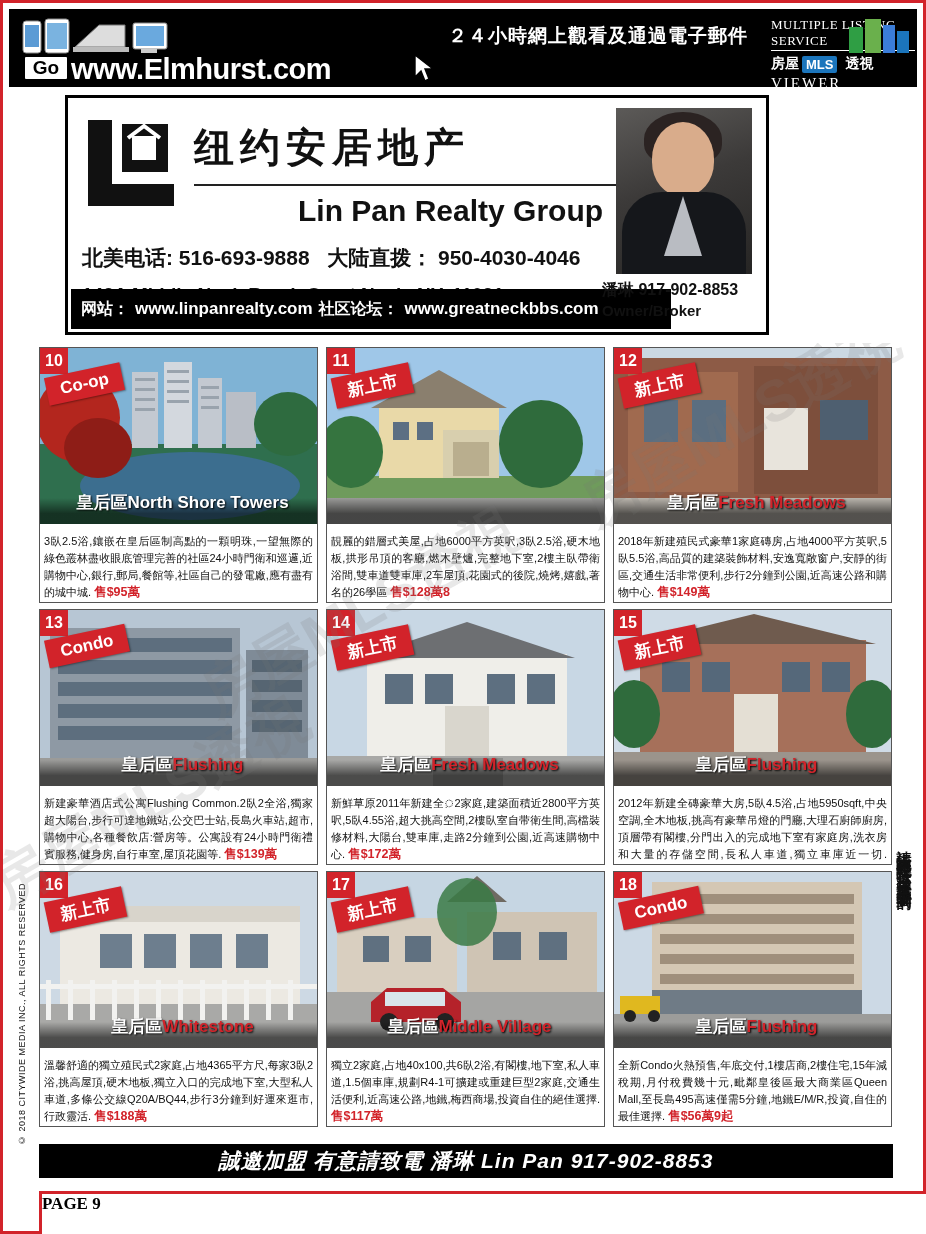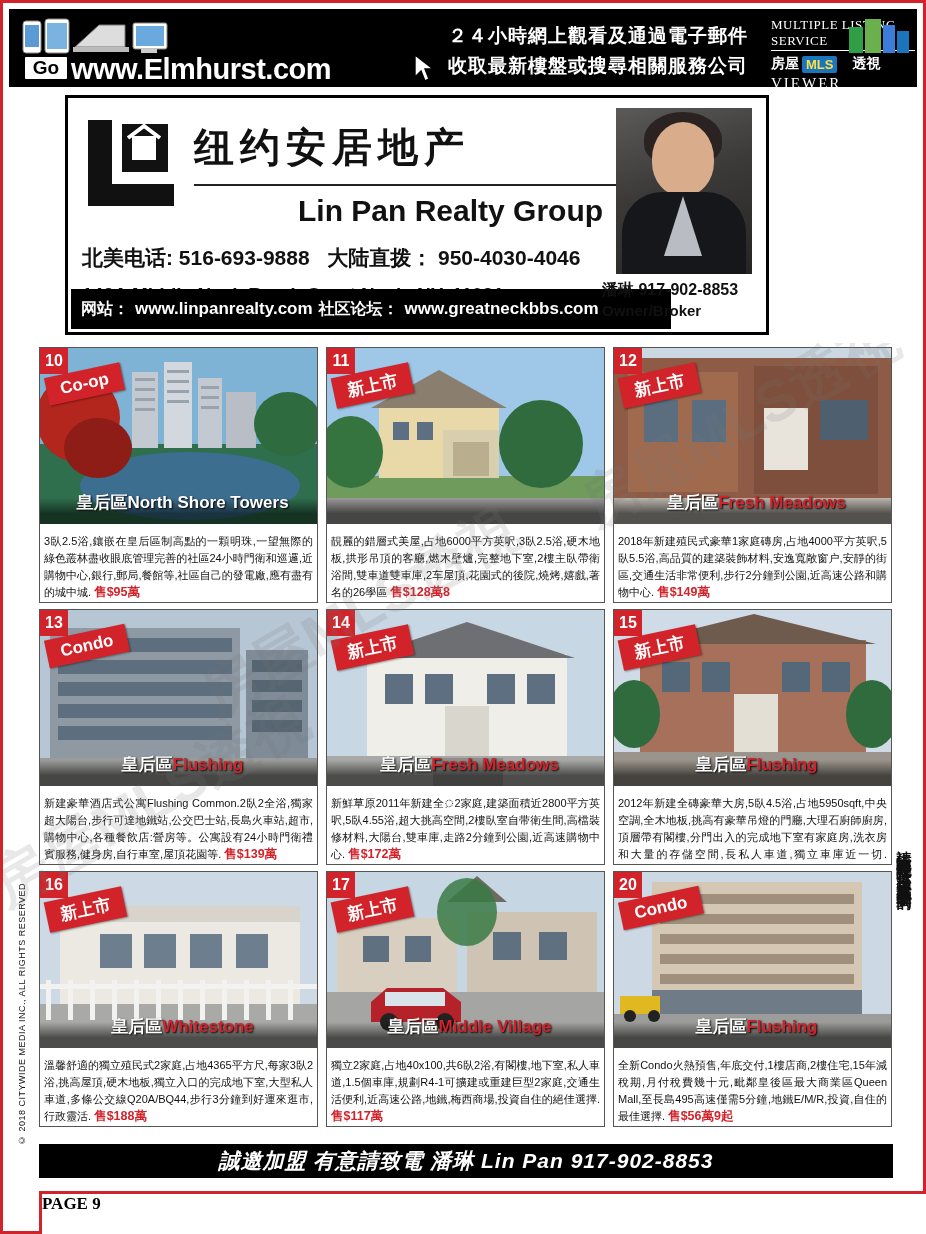--- a/index.html
+++ b/index.html
@@ -47,22 +47,22 @@
   .mls-head {
     position:absolute; left:762px; top:8px; width:150px; color:#fff;
   }
   .mls-head .mtitle {
     font-family:"Liberation Serif", serif; font-size:13px; letter-spacing:0.5px;
     border-bottom:1px solid #fff; padding-bottom:1px; width:144px;
   }
   .mls-logo-row { display:flex; align-items:center; margin-top:4px; }
   .mls-cn { font-size:14px; font-weight:bold; margin-right:3px;}
   .mls-pill {
-    background:#1b75bc; color:#fde047; font-size:13px; font-weight:bold;
-    padding:1px 4px; border-radius:2px; margin-right:15px;
+    background:#1b75bc; color:#ffffff; font-size:13px; font-weight:bold;
+    padding:1px 4px; border-radius:2px; margin-right:8px;
   }
   .mls-cn2 { font-size:14px; font-weight:bold; }
   .mls-viewer { font-family:"Liberation Serif", serif; font-size:15px; letter-spacing:2px; margin-top:2px;}
   .bldg {
     position:absolute; right:6px; top:4px; width:64px; height:40px;
   }
   
   .card {
     position:absolute; left:62px; top:92px; width:704px; height:240px;
     border:3px solid #000; background:#fff;
@@ -227,21 +227,20 @@
       <rect x="115" y="9" width="28" height="20" fill="#6aa9de"></rect>
       <rect x="120" y="32" width="16" height="4" fill="#ccc"></rect>
     </svg>
     <div class="go-badge">Go</div>
     <div class="mlsurl">www.Elmhurst.com</div>
     <svg class="cursor" viewBox="0 0 22 30">
       <path d="M2 2 L2 24 L8 18 L12 28 L16 26 L12 16 L20 16 Z" fill="#fff" stroke="#000" stroke-width="1.4"></path>
     </svg>
     <div class="chinese-block">
       <div class="l1">２４小時網上觀看及通過電子郵件</div>
-      <div class="l2">收取最新樓盤或搜尋相關服務公司</div>
     </div>
     <div class="mls-head">
       <div class="mtitle">MULTIPLE LISTING SERVICE</div>
       <div class="mls-logo-row">
         <span class="mls-cn">房屋</span>
         <span class="mls-pill">MLS</span>
         <span class="mls-cn2">透視</span>
       </div>
       <div class="mls-viewer">VIEWER</div>
     </div>
@@ -564,21 +563,21 @@
               <rect x="46" y="62" width="194" height="10"></rect>
                 <rect x="46" y="82" width="194" height="10"></rect>
               <rect x="46" y="102" width="194" height="10"></rect>
             </g>
             <rect x="38" y="118" width="210" height="26" fill="#6f7b86"></rect>
             <rect x="0" y="142" width="279" height="34" fill="#9c9c9a"></rect>
             <rect x="6" y="124" width="40" height="18" fill="#e0b81f"></rect>
             <circle cx="16" cy="144" r="6" fill="#222"></circle>
             <circle cx="40" cy="144" r="6" fill="#222"></circle>
           </svg>
-          <div class="num">20</div>
+          <div class="num">18</div>
           <div class="ribbon">Condo</div>
           <div class="caption"></div>
           <div class="capwrap">
             <span class="cap-cn">皇后區</span><span class="cap-en">Flushing</span>
           </div>
         </div>
         <div class="desc">
           <span>全新Condo火熱預售,年底交付,1樓店商,2樓住宅,15年減稅期,月付稅費幾十元,毗鄰皇後區最大商業區Queen Mall,至長島495高速僅需5分鐘,地鐵E/M/R,投資,自住的最佳選擇.</span>
           <span class="price">售$56萬9起</span>
         </div>

